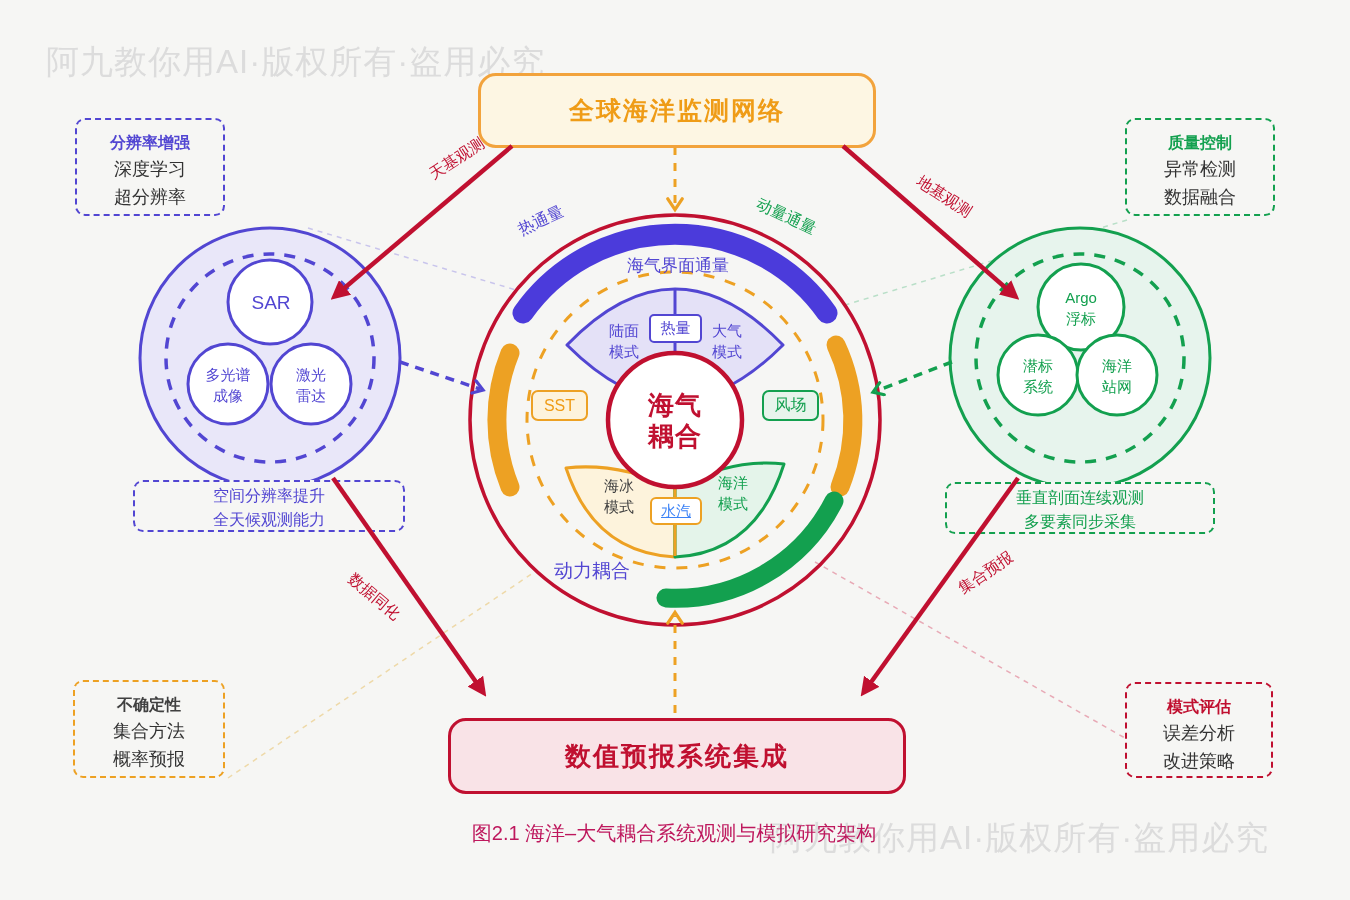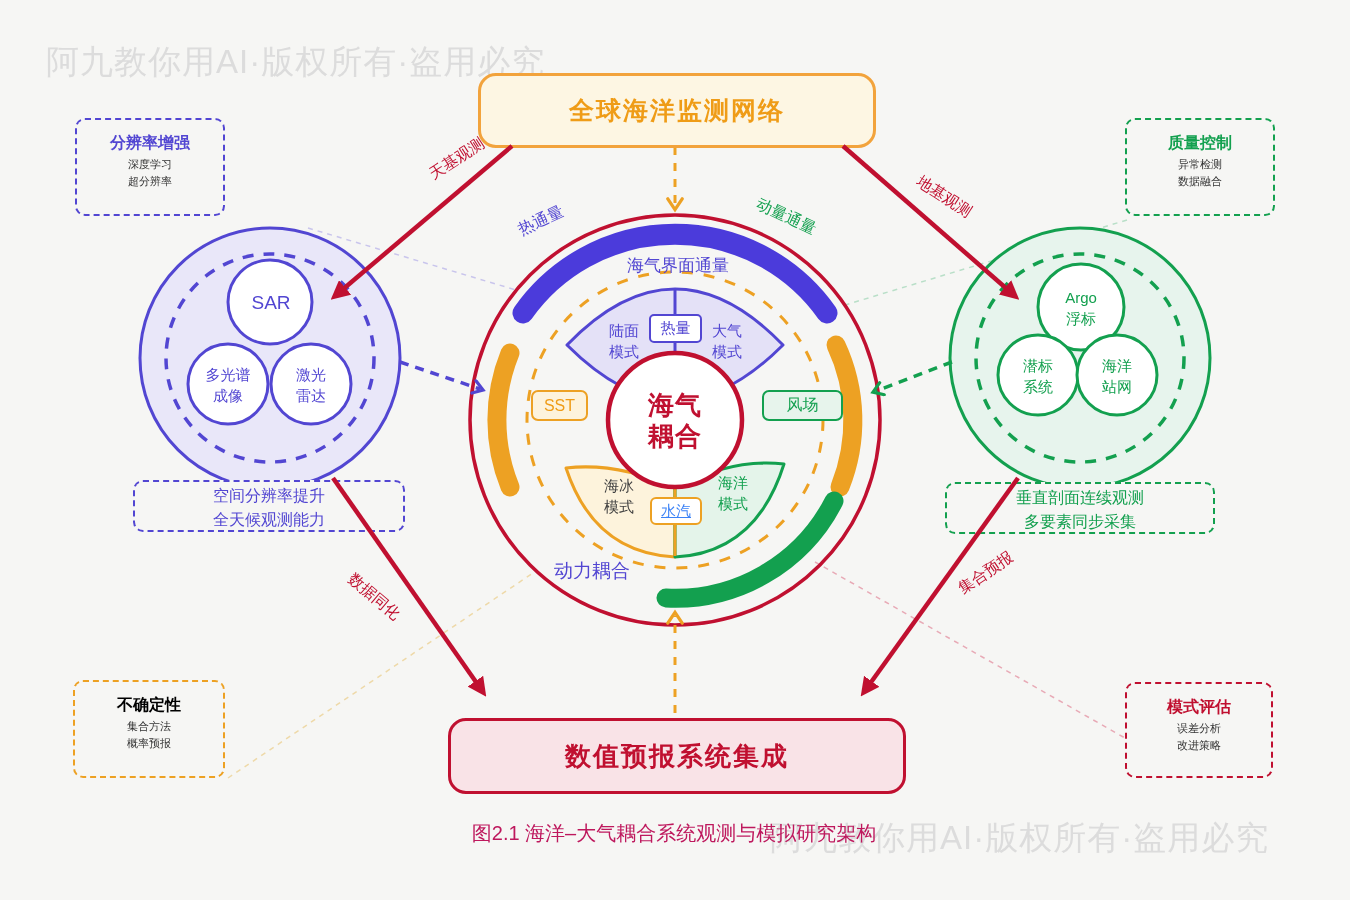--- a/index.html
+++ b/index.html
@@ -15,41 +15,41 @@
   .wm-bottom{left:770px;top:816px;}
   .banner{position:absolute;z-index:1;display:flex;align-items:center;justify-content:center;
           border-radius:18px;font-weight:bold;}
   .banner-top{left:478px;top:73px;width:392px;height:69px;background:#fdf6e3;
               border:3px solid #f2a33c;color:#ef9c17;font-size:25px;letter-spacing:2px;}
   .banner-bottom{left:448px;top:718px;width:452px;height:70px;background:#f9e3e7;
               border:3.5px solid #c01030;color:#c01030;font-size:26px;letter-spacing:2px;}
   .nb{position:absolute;z-index:1;border-radius:10px;background:#f6f6f4;text-align:center;
       box-sizing:border-box;padding-top:11px;}
   .nb .nb-title{font-size:16px;font-weight:bold;line-height:1.55;}
-  .nb .nb-line{font-size:11px;color:#333;line-height:1.55;}
+  .nb .nb-line{font-size:18px;color:#333;line-height:1.55;}
   .nb-tl{left:75px;top:118px;width:150px;height:98px;border:2.5px dashed #5246d2;}
   .nb-tl .nb-title{color:#5246d2;}
   .nb-tr{left:1125px;top:118px;width:150px;height:98px;border:2.5px dashed #13a04f;}
   .nb-tr .nb-title{color:#13a04f;}
   .nb-bl{left:73px;top:680px;width:152px;height:98px;border:2.5px dashed #eda123;}
-  .nb-bl .nb-title{color:#000000;}
+  .nb-bl .nb-title{color:#404040;}
   .nb-br{left:1125px;top:682px;width:148px;height:96px;border:2.5px dashed #c01030;}
   .nb-br .nb-title{color:#c01030;}
   .nb-mid{padding-top:2px;}
   .nb-ml{left:133px;top:480px;width:272px;height:52px;border:2.5px dashed #5246d2;}
   .nb-ml .nb-line{color:#5246d2;font-size:16px;line-height:1.5;}
   .nb-mr{left:945px;top:482px;width:270px;height:52px;border:2.5px dashed #13a04f;}
   .nb-mr .nb-line{color:#13a04f;font-size:16px;line-height:1.5;}
   .chip{position:absolute;z-index:1;display:flex;align-items:center;justify-content:center;
         box-sizing:border-box;}
   .chip-heat{left:649px;top:314px;width:53px;height:29px;background:#fff;border:2px solid #5246d2;
         border-radius:5px;color:#5246d2;font-size:15px;}
   .chip-sst{left:531px;top:390px;width:57px;height:31px;background:#fdf3dc;border:2px solid #eda123;
         border-radius:7px;color:#ef9c17;font-size:16px;}
-  .chip-wind{left:762px;top:390px;width:81px;height:31px;background:#e7f4ec;border:2px solid #13a04f;
+  .chip-wind{left:762px;top:390px;width:57px;height:31px;background:#e7f4ec;border:2px solid #13a04f;
         border-radius:7px;color:#13a04f;font-size:16px;}
   .chip-vapor{left:650px;top:497px;width:52px;height:28px;background:#fff;border:2px solid #eda123;
         border-radius:6px;color:#3b82f6;font-size:15px;text-decoration:underline;}
   .core-label{left:675px;top:421px;font-size:26px;font-weight:bold;color:#c01030;line-height:1.18;letter-spacing:1px;}
   .lbl-p{color:#5246d2;}  .lbl-g{color:#13a04f;}  .lbl-o{color:#404040;}  .lbl-r{color:#c01030;}
   .small-node{font-size:15px;line-height:1.4;font-weight:500;}
   .caption{left:674px;top:833px;font-size:20px;color:#be185d;font-weight:500;white-space:nowrap;}
 </style>
 </head>
 <body>

